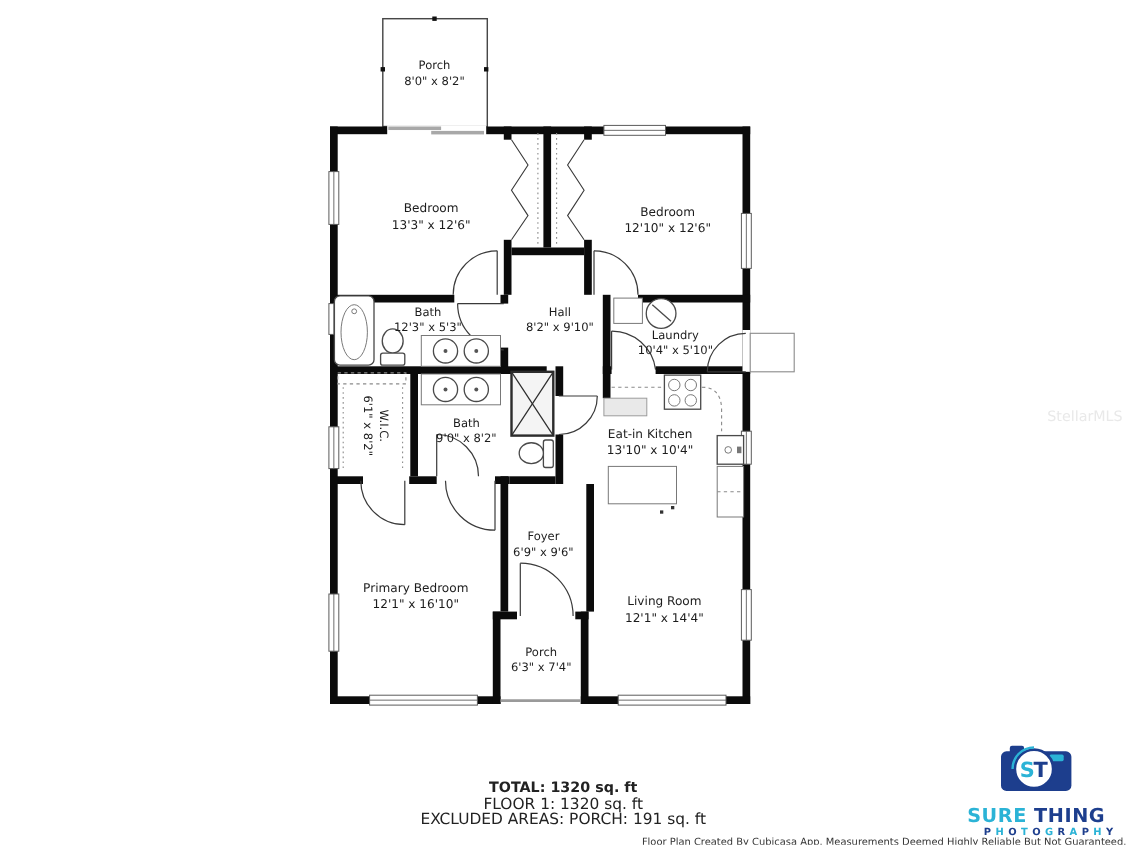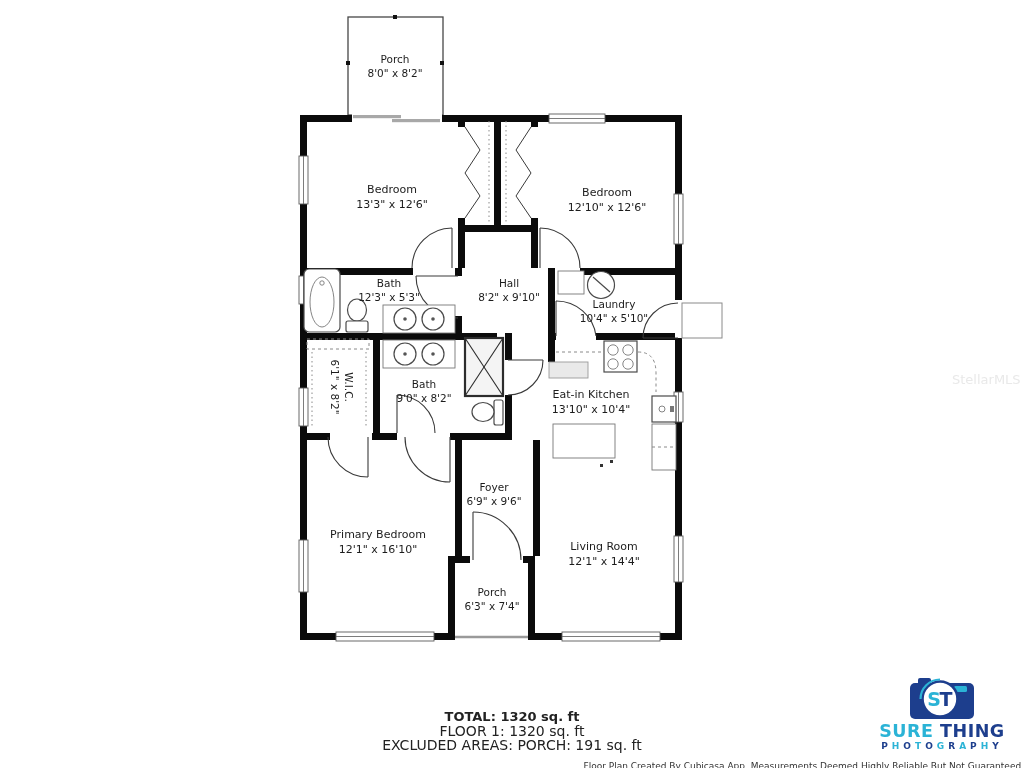--- a/index.html
+++ b/index.html
@@ -19,24 +19,24 @@
   .dashed{stroke:#8a8a8a;stroke-width:1;stroke-dasharray:3,3;fill:none;}
   .counter{fill:#e9e9e9;stroke:#9a9a9a;stroke-width:0.9;}
   .footer{position:absolute;left:0;top:689px;width:1024px;text-align:center;color:#222;margin-top:20px;}
   .footer .total{font-size:13px;font-weight:bold;line-height:15px;}
   .footer .line{font-size:14px;line-height:14px;}
   .footer .disclaimer{font-size:9px;margin-top:9px;color:#333;text-align:right;}
   .watermark{position:absolute;left:952px;top:372px;width:75px;font-size:13px;
              color:#e9e9e9;letter-spacing:0px;}
   .logo{position:absolute;left:868px;top:672px;width:148px;text-align:center;}
   .logo-camera{display:block;margin:0 auto;}
-  .logo-words{font-size:17.5px;font-weight:bold;letter-spacing:0.5px;line-height:17px;margin-top:3px;}
+  .logo-words{font-size:17.5px;font-weight:bold;letter-spacing:0.5px;line-height:17px;margin-top:14px;}
   .lg-cyan{color:#2bb3d6;}
   .lg-navy{color:#1d3e8d;}
-  .logo-photo{font-size:9px;font-weight:bold;letter-spacing:4px;line-height:11px;margin-top:1px;}
+  .logo-photo{font-size:9px;font-weight:bold;letter-spacing:4px;line-height:11px;margin-top:1px;text-align:right;}
   .logo-photo span{display:inline;}
 </style>
 </head>
 <body>
 
 <svg id="plan-svg" width="1024" height="768" viewBox="0 0 1024 768">
 
   <g>
     <rect x="348" y="17" width="95" height="98" fill="#ffffff" stroke="#474747" stroke-width="1.3"></rect>
     <rect x="393" y="15" width="4" height="4" fill="#111"></rect>

